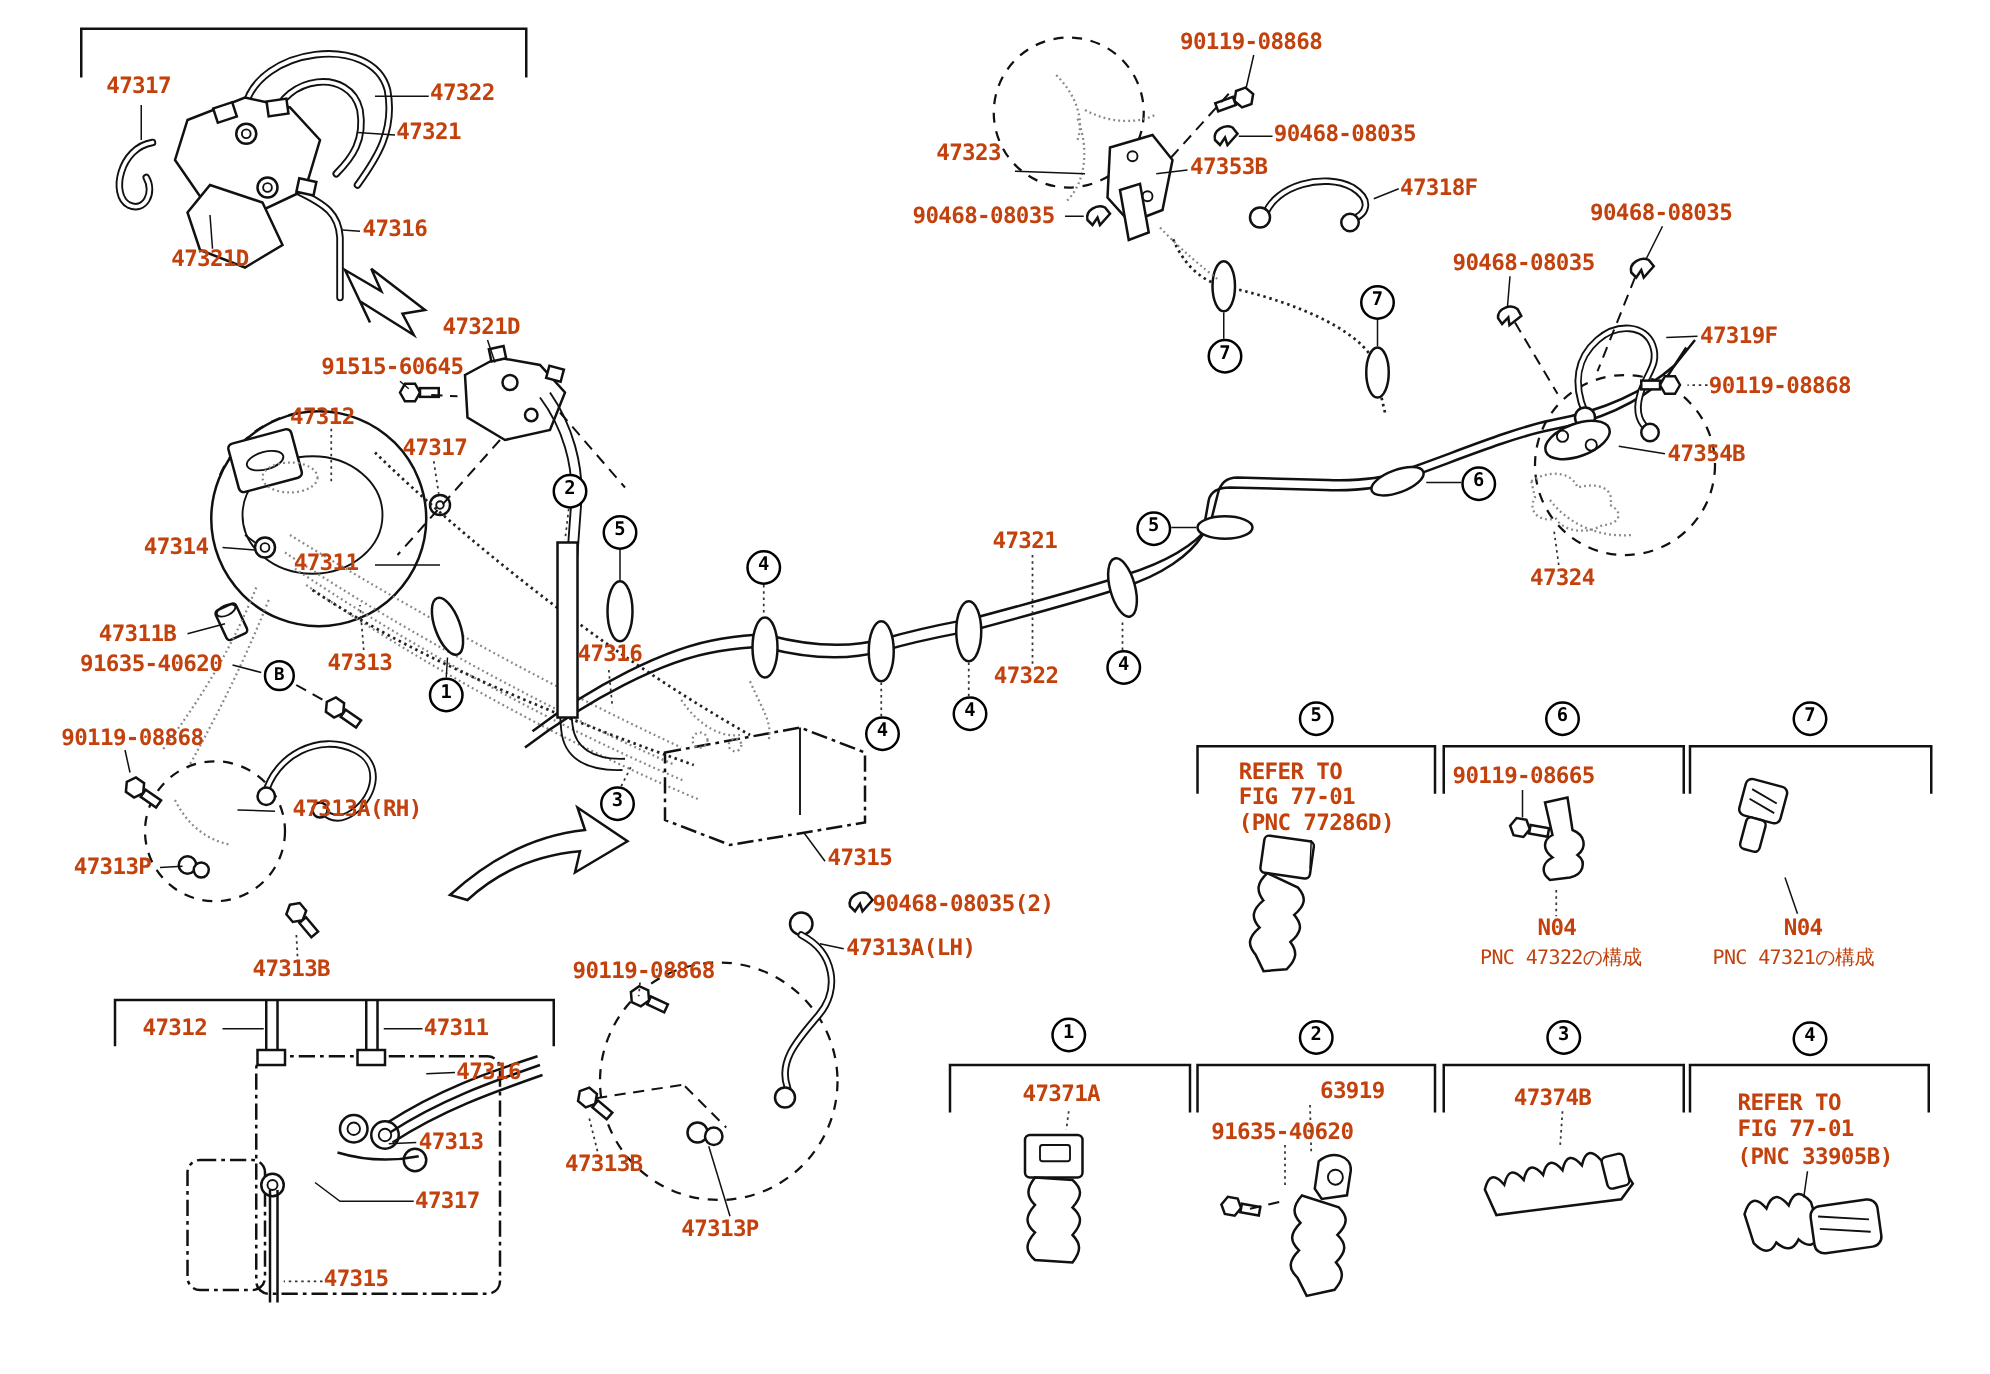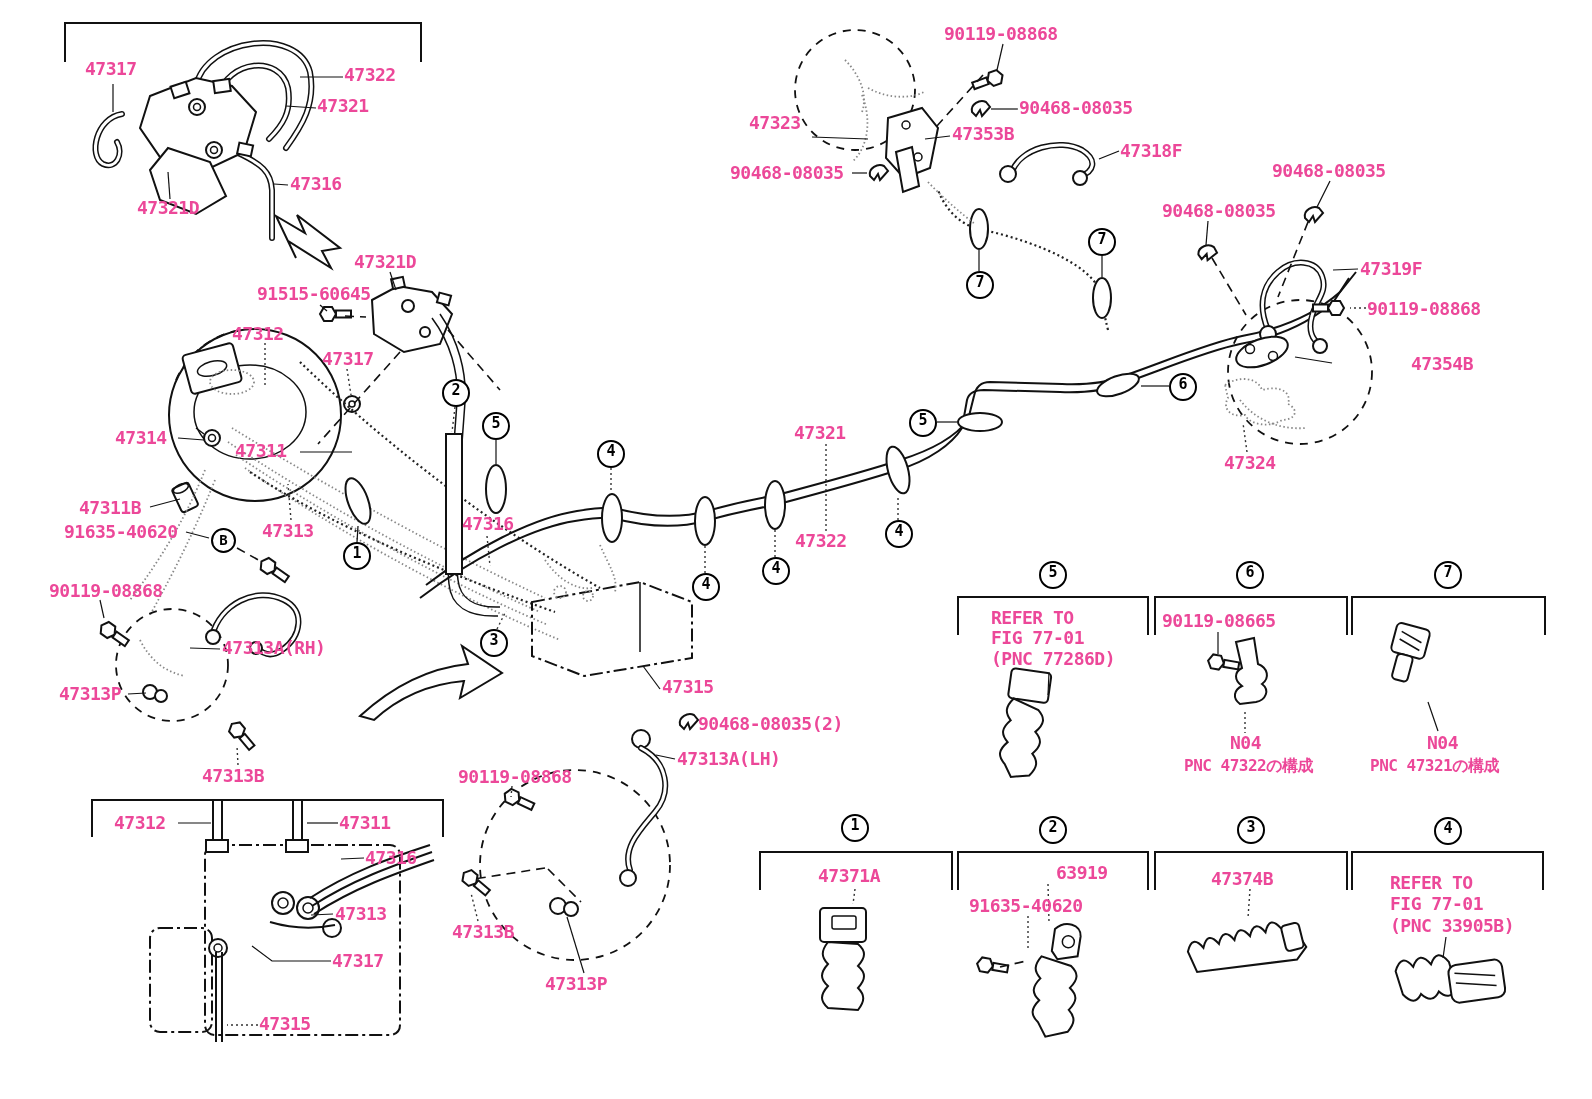--- a/index.html
+++ b/index.html
@@ -1,21 +1,21 @@
 <!DOCTYPE html>
 <html><head>
 <meta charset="utf-8">
 <style>
   html,body{margin:0;padding:0;background:#fff}
   #stage{position:relative;width:1592px;height:1099px;background:#fff;overflow:hidden;
          font-family:"DejaVu Sans Mono","DejaVu Sans",monospace;color:#000}
   #art{position:absolute;left:0;top:0}
   .lbl{position:absolute;font:bold 18px "DejaVu Sans Mono","DejaVu Sans",monospace;
-       letter-spacing:-0.5px;white-space:nowrap;color:#ec4899;line-height:1}
-  .rg{font-weight:bold}
+       letter-spacing:-0.5px;white-space:nowrap;color:#c2410c;line-height:1}
+  .rg{font-weight:normal}
   .sm{font-size:16px}
   .marker{position:absolute;width:24px;height:24px;border:2px solid #000;border-radius:50%;
           background:#fff;text-align:center;line-height:24px;
           font:bold 15px "DejaVu Sans Mono",monospace}
   .marker.sq{width:21px;height:21px;line-height:21px;font-size:14px}
   .note{position:absolute;font:18px "DejaVu Sans Mono","DejaVu Sans",sans-serif;white-space:nowrap}
   .code{position:absolute;font:16px "DejaVu Sans Mono",monospace;white-space:nowrap}
   
   .s2{fill:none;stroke:#111;stroke-width:2}
   .s15{fill:none;stroke:#111;stroke-width:1.5}
@@ -400,21 +400,21 @@
 <div class="lbl" style="left:354px;top:253px">47321D</div>
 <div class="lbl" style="left:257px;top:285px">91515-60645</div>
 <div class="lbl" style="left:232px;top:325px">47312</div>
 <div class="lbl" style="left:322px;top:350px">47317</div>
 <div class="lbl" style="left:115px;top:429px">47314</div>
 <div class="lbl" style="left:235px;top:442px">47311</div>
 <div class="lbl" style="left:79px;top:499px">47311B</div>
 <div class="lbl" style="left:64px;top:523px">91635-40620</div>
 <div class="lbl" style="left:262px;top:522px">47313</div>
 <div class="lbl" style="left:49px;top:582px">90119-08868</div>
-<div class="lbl" style="left:222px;top:639px">47313A(RH)</div>
+<div class="lbl" style="left:234px;top:639px">47313A(RH)</div>
 <div class="lbl" style="left:59px;top:685px">47313P</div>
 <div class="lbl" style="left:202px;top:767px">47313B</div>
 <div class="lbl" style="left:114px;top:814px">47312</div>
 <div class="lbl" style="left:339px;top:814px">47311</div>
 <div class="lbl" style="left:365px;top:849px">47316</div>
 <div class="lbl" style="left:335px;top:905px">47313</div>
 <div class="lbl" style="left:332px;top:952px">47317</div>
 <div class="lbl" style="left:259px;top:1015px">47315</div>
 <div class="lbl" style="left:462px;top:515px">47316</div>
 <div class="lbl" style="left:662px;top:678px">47315</div>
@@ -428,21 +428,21 @@
 <div class="lbl" style="left:944px;top:25px">90119-08868</div>
 <div class="lbl" style="left:1019px;top:99px">90468-08035</div>
 <div class="lbl" style="left:749px;top:114px">47323</div>
 <div class="lbl" style="left:952px;top:125px">47353B</div>
 <div class="lbl" style="left:1120px;top:142px">47318F</div>
 <div class="lbl" style="left:730px;top:164px">90468-08035</div>
 <div class="lbl" style="left:1272px;top:162px">90468-08035</div>
 <div class="lbl" style="left:1162px;top:202px">90468-08035</div>
 <div class="lbl" style="left:1360px;top:260px">47319F</div>
 <div class="lbl" style="left:1367px;top:300px">90119-08868</div>
-<div class="lbl" style="left:1411px;top:355px">47354B</div>
+<div class="lbl" style="left:1334px;top:355px">47354B</div>
 <div class="lbl" style="left:1224px;top:454px">47324</div>
 
 <div class="marker" style="left:343px;top:542px">1</div>
 <div class="marker" style="left:442px;top:379px">2</div>
 <div class="marker" style="left:480px;top:629px">3</div>
 <div class="marker" style="left:597px;top:440px">4</div>
 <div class="marker" style="left:692px;top:573px">4</div>
 <div class="marker" style="left:762px;top:557px">4</div>
 <div class="marker" style="left:885px;top:520px">4</div>
 <div class="marker" style="left:482px;top:412px">5</div>

